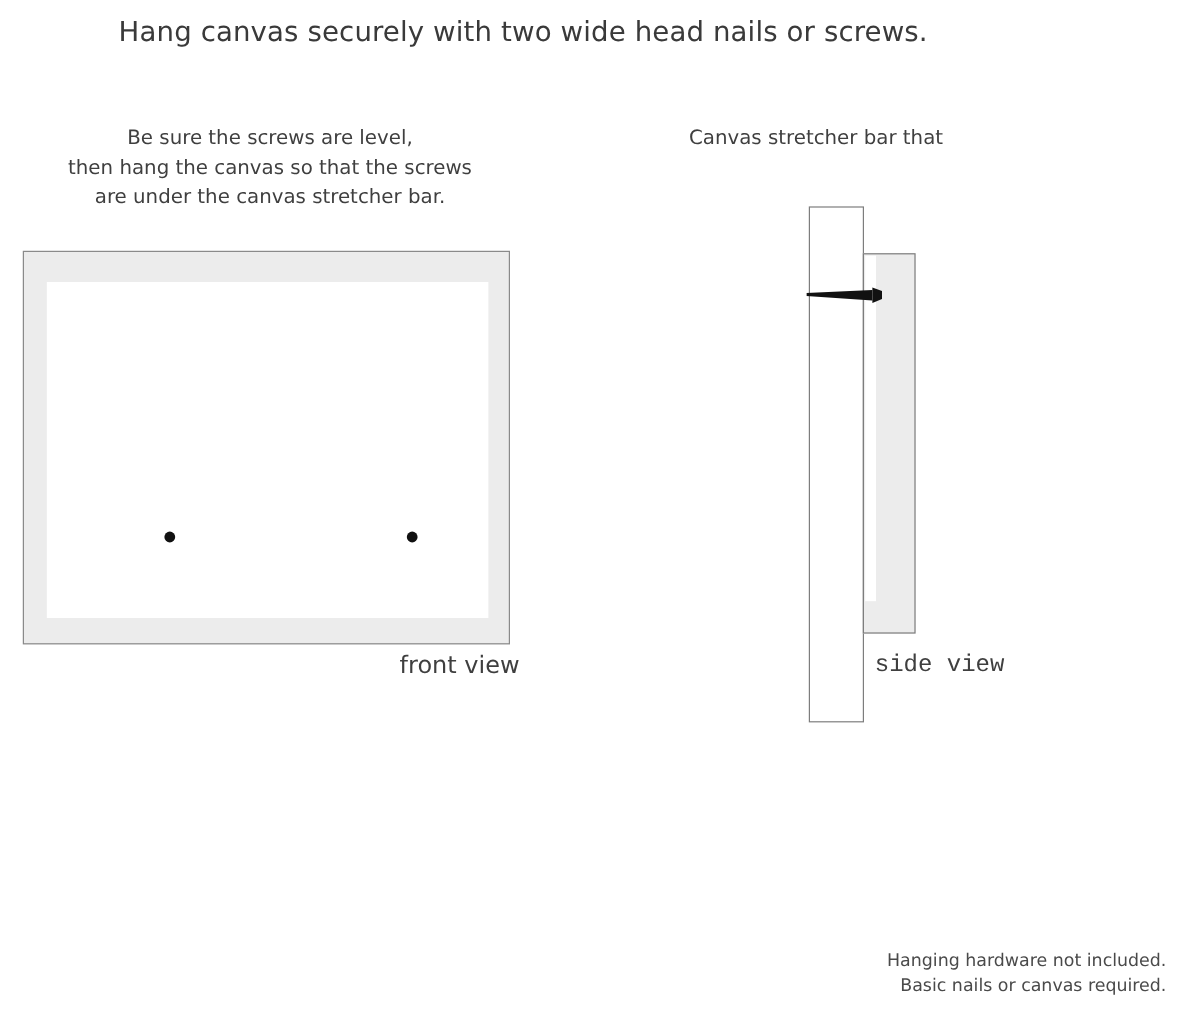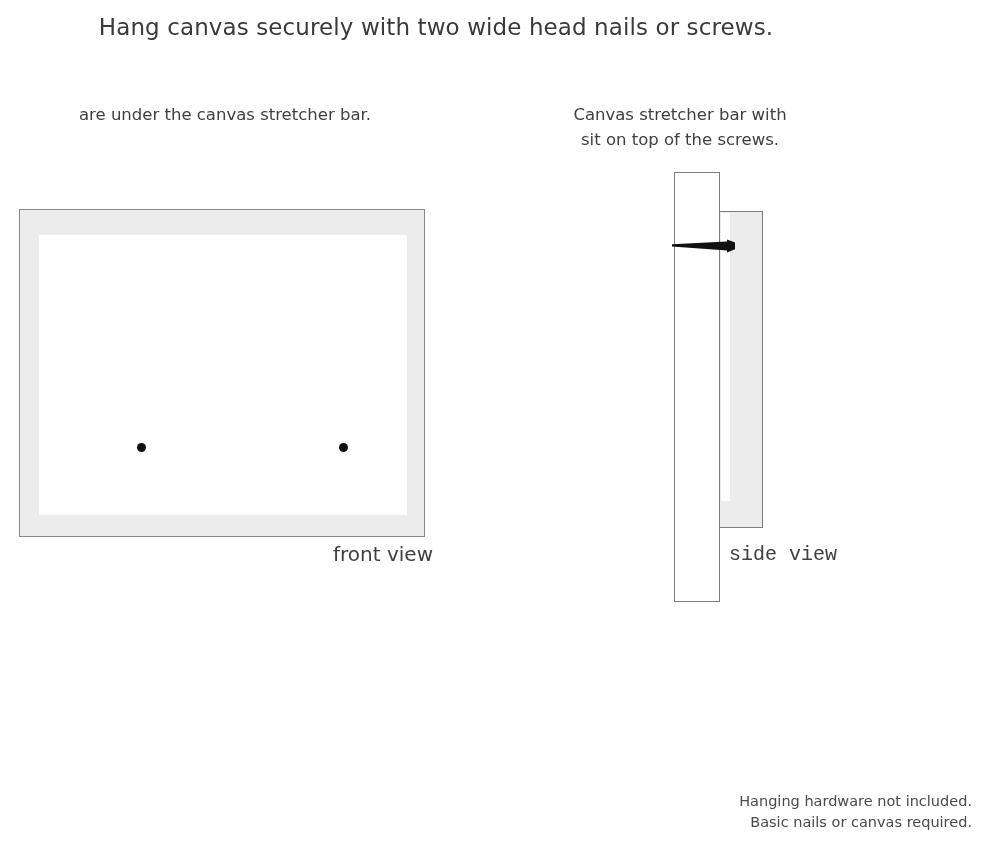--- a/index.html
+++ b/index.html
@@ -130,26 +130,27 @@
     color: #4a4a4a;
   }
   .footer .line { display: block; white-space: nowrap; }
 </style>
 </head>
 <body>
 
 <div class="title">Hang canvas securely with two wide head nails or screws.</div>
 
 <div class="caption caption-left">
+  <span class="line">Be sure the screws are level,</span>
+  <span class="line">then hang the canvas so that the screws</span>
   <span class="line">are under the canvas stretcher bar.</span>
 </div>
 
 <div class="caption caption-right">
-  <span class="line">Canvas stretcher bar with</span>
-  <span class="line">sit on top of the screws.</span>
+  <span class="line">Canvas stretcher bar that</span>
 </div>
 
 <div class="front-view">
   <div class="front-view-inner"></div>
   <div class="screw-dot screw-left"></div>
   <div class="screw-dot screw-right"></div>
 </div>
 
 <div class="wall-panel"></div>
 <div class="canvas-side">

